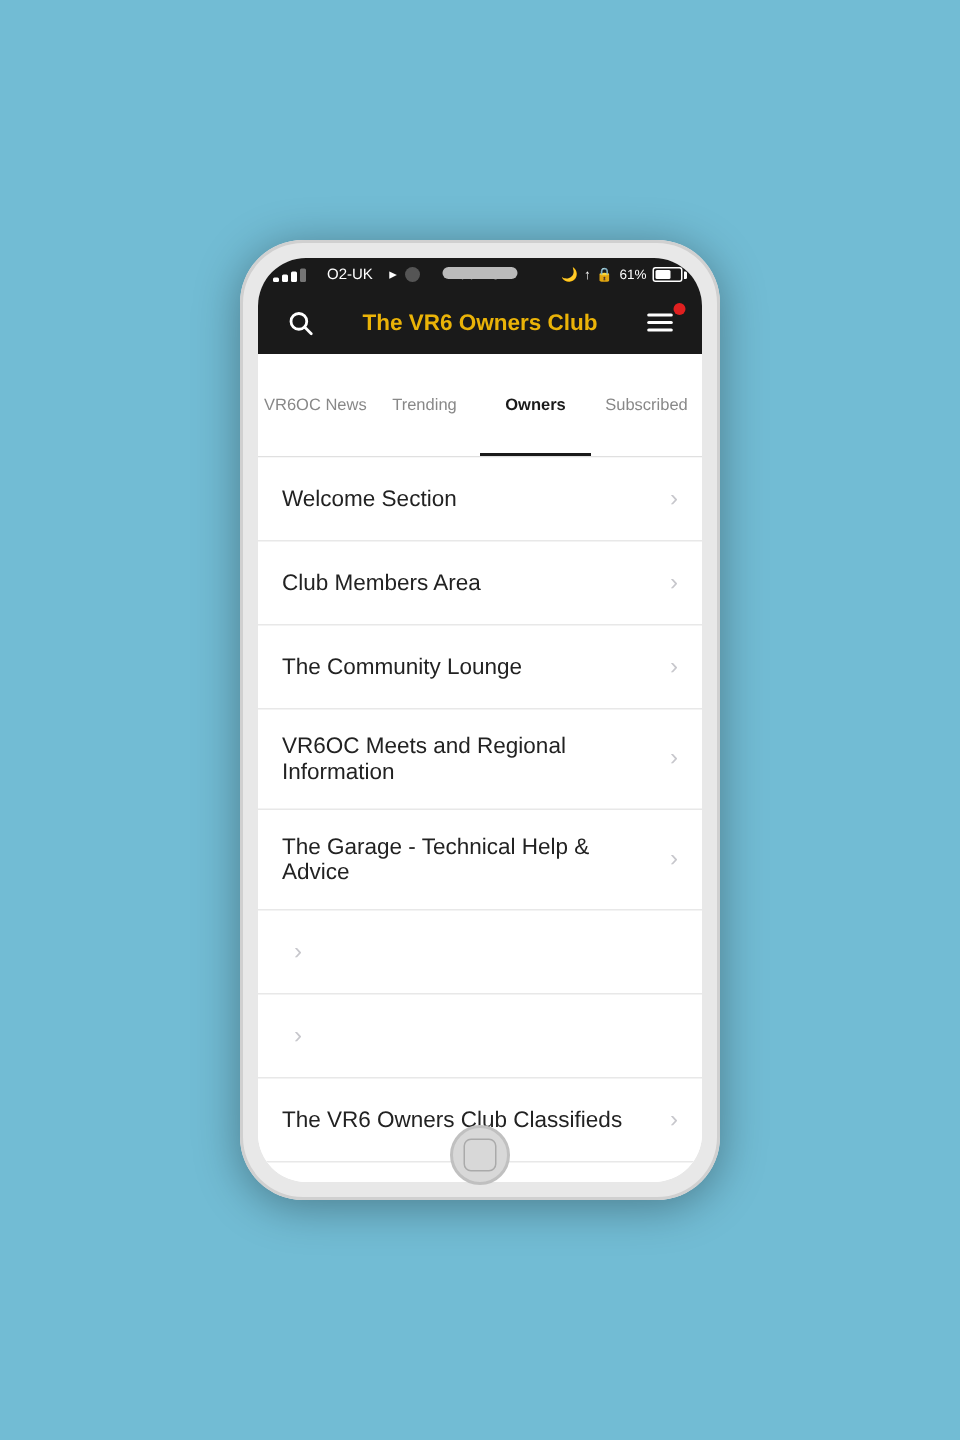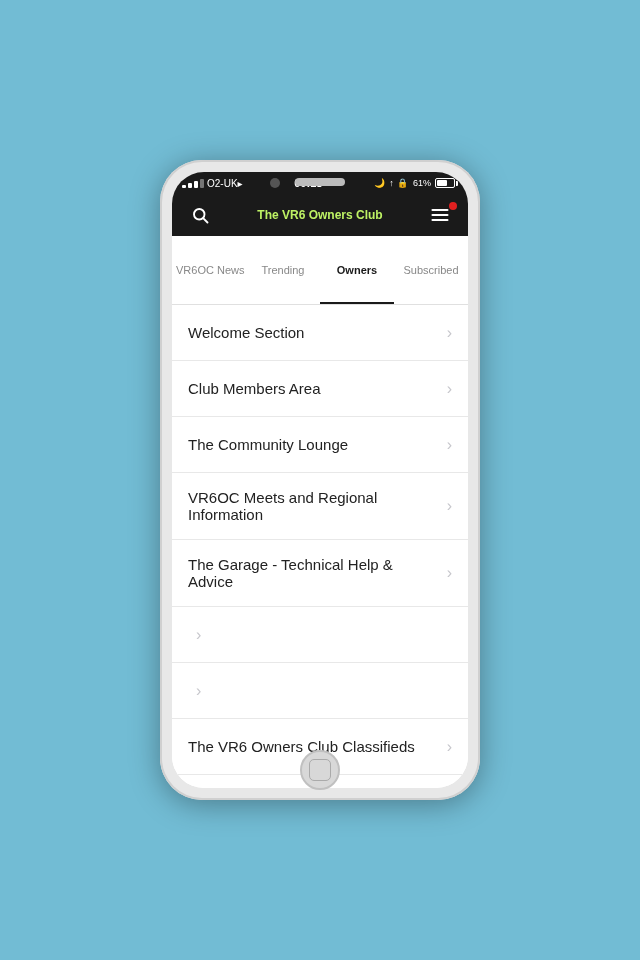--- a/index.html
+++ b/index.html
@@ -92,21 +92,21 @@
       justify-content: space-between;
       padding: 4px 10px;
       font-size: 10px;
       height: 22px;
       flex-shrink: 0;
     }
 
     .status-left {
       display: flex;
       align-items: center;
-      gap: 0;
+      gap: 11px;
     }
 
     .signal-dots {
       display: flex;
       gap: 2px;
       align-items: flex-end;
     }
 
     .signal-dot {
       width: 4px;
@@ -158,23 +158,23 @@
       color: #fff;
       display: flex;
       align-items: center;
       justify-content: space-between;
       padding: 8px 14px;
       height: 42px;
       flex-shrink: 0;
     }
 
     .header-title {
-      font-size: 12px;
+      font-size: 15px;
       font-weight: 600;
-      color: #bef264;
+      color: #eab308;
       flex: 1;
       text-align: center;
     }
 
     .header-icon {
       color: #fff;
       font-size: 20px;
       cursor: pointer;
       width: 28px;
       display: flex;

